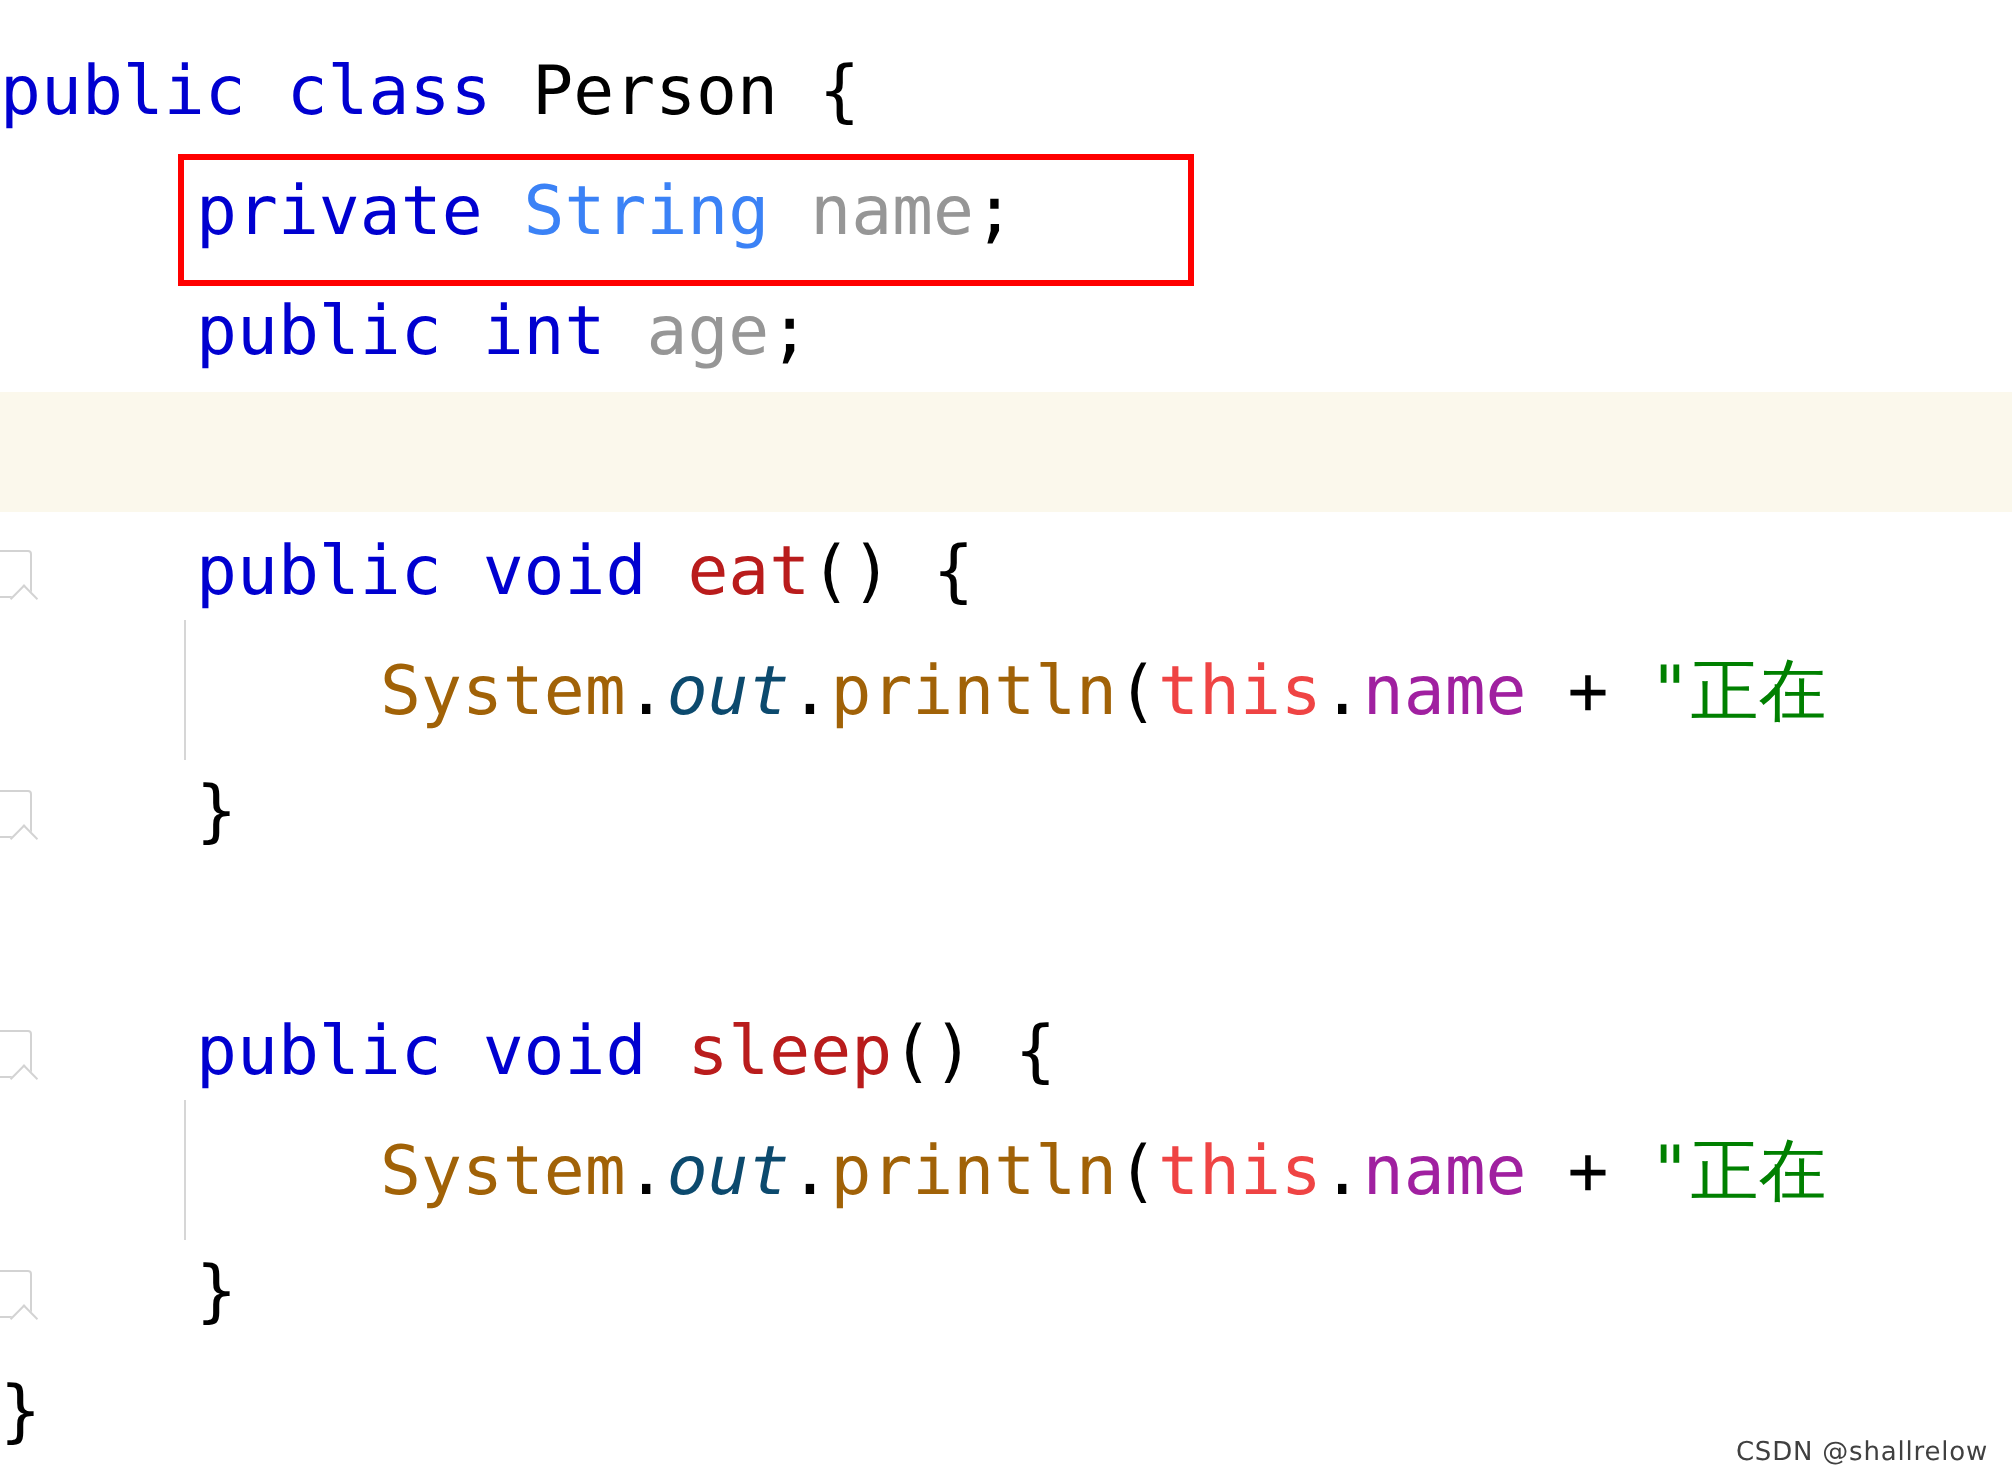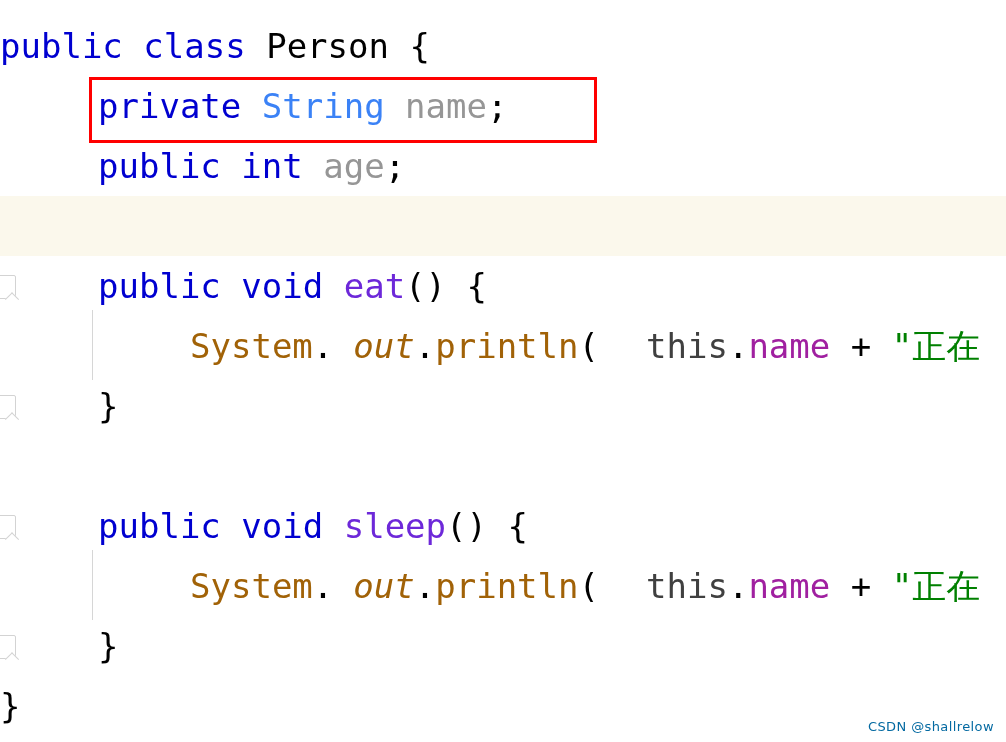--- a/index.html
+++ b/index.html
@@ -49,24 +49,24 @@
     left: 0;
     width: 1006px;
     background: #fbf8ec;
   }
 
   
   .tok-keyword   { color: #0000d0; }
   .tok-type      { color: #3b82f6; }
   .tok-classname { color: #000000; }
   .tok-field     { color: #969696; }
-  .tok-method    { color: #6d28d9; }
-  .tok-member    { color: #a16207; font-style: italic; margin-left: 20px; }
+  .tok-method    { color: #b91c1c; }
+  .tok-member    { color: #0c4a6e; font-style: italic; }
   .tok-varfield  { color: #a020a0; }
-  .tok-this      { color: #404040; margin-left: 47px; }
+  .tok-this      { color: #ef4444; }
   .tok-string    { color: #008000; }
   .tok-punct     { color: #000000; }
   .tok-plain     { color: #a16207; }
 
   
   .fold-marker {
     position: absolute;
     left: -8px;
     width: 22px;
     height: 22px;
@@ -119,15 +119,15 @@
 <body>
 
 <div id="screen">
 
   <div id="editor">
     
   <div class="line-highlight" style="top: 196px; height: 60px; background: rgb(251, 248, 236);"></div><div class="indent-guide" style="left: 92px; top: 310px; height: 70px; background: rgb(214, 214, 214);"></div><div class="indent-guide" style="left: 92px; top: 550px; height: 70px; background: rgb(214, 214, 214);"></div><div class="code-line" style="top: 16px;"><span class="linetext" style="left: 0px;"><span class="tok-keyword">public</span><span class="tok-plain"> </span><span class="tok-keyword">class</span><span class="tok-plain"> </span><span class="tok-classname">Person</span><span class="tok-plain"> </span><span class="tok-punct">{</span></span></div><div class="code-line" style="top: 76px;"><span class="linetext" style="left: 98px;"><span class="tok-keyword">private</span><span class="tok-plain"> </span><span class="tok-type">String</span><span class="tok-plain"> </span><span class="tok-field">name</span><span class="tok-punct">;</span></span></div><div class="code-line" style="top: 136px;"><span class="linetext" style="left: 98px;"><span class="tok-keyword">public</span><span class="tok-plain"> </span><span class="tok-keyword">int</span><span class="tok-plain"> </span><span class="tok-field">age</span><span class="tok-punct">;</span></span></div><div class="code-line" style="top: 196px;"><span class="linetext" style="left: 98px;"></span></div><div class="code-line" style="top: 256px;"><span class="fold-marker" style="top: 19px;"></span><span class="linetext" style="left: 98px;"><span class="tok-keyword">public</span><span class="tok-plain"> </span><span class="tok-keyword">void</span><span class="tok-plain"> </span><span class="tok-method">eat</span><span class="tok-punct">() {</span></span></div><div class="code-line" style="top: 316px;"><span class="linetext" style="left: 190px;"><span class="tok-plain">System</span><span class="tok-punct">.</span><span class="tok-member">out</span><span class="tok-punct">.</span><span class="tok-plain">println</span><span class="tok-punct">(</span><span class="tok-this">this</span><span class="tok-punct">.</span><span class="tok-varfield">name</span><span class="tok-plain"> </span><span class="tok-punct">+</span><span class="tok-plain"> </span><span class="tok-string">"正在</span></span></div><div class="code-line" style="top: 376px;"><span class="fold-marker" style="top: 19px;"></span><span class="linetext" style="left: 98px;"><span class="tok-punct">}</span></span></div><div class="code-line" style="top: 436px;"><span class="linetext" style="left: 98px;"></span></div><div class="code-line" style="top: 496px;"><span class="fold-marker" style="top: 19px;"></span><span class="linetext" style="left: 98px;"><span class="tok-keyword">public</span><span class="tok-plain"> </span><span class="tok-keyword">void</span><span class="tok-plain"> </span><span class="tok-method">sleep</span><span class="tok-punct">() {</span></span></div><div class="code-line" style="top: 556px;"><span class="linetext" style="left: 190px;"><span class="tok-plain">System</span><span class="tok-punct">.</span><span class="tok-member">out</span><span class="tok-punct">.</span><span class="tok-plain">println</span><span class="tok-punct">(</span><span class="tok-this">this</span><span class="tok-punct">.</span><span class="tok-varfield">name</span><span class="tok-plain"> </span><span class="tok-punct">+</span><span class="tok-plain"> </span><span class="tok-string">"正在</span></span></div><div class="code-line" style="top: 616px;"><span class="fold-marker" style="top: 19px;"></span><span class="linetext" style="left: 98px;"><span class="tok-punct">}</span></span></div><div class="code-line" style="top: 676px;"><span class="linetext" style="left: 0px;"><span class="tok-punct">}</span></span></div></div>
 
   <div class="annotation-box" style="left: 89px; top: 77px; width: 508px; height: 66px; border-color: rgb(255, 0, 0); border-width: 3px;"></div>
 
-  <div id="watermark" style="color: #0369a1; margin-top: 46px;">CSDN @shallrelow</div>
+  <div id="watermark" style="color: #404040; margin-top: 46px;">CSDN @shallrelow</div>
 
 </div>
 
 </body></html>

